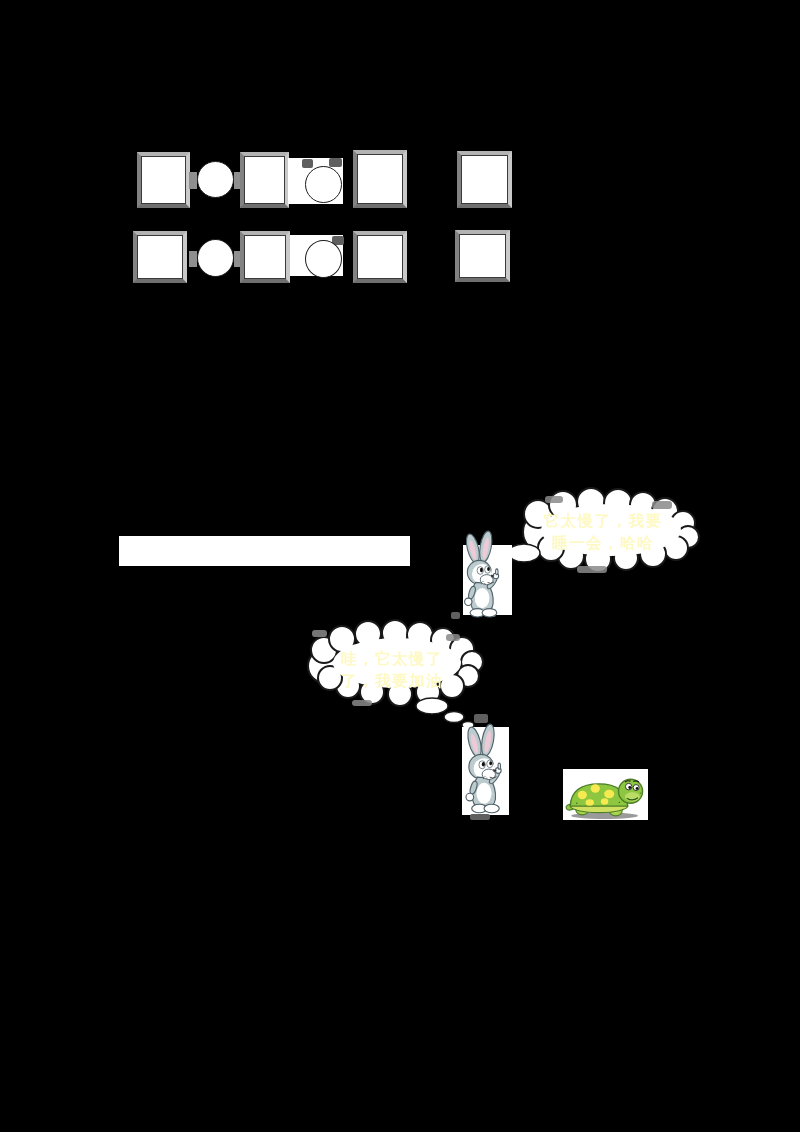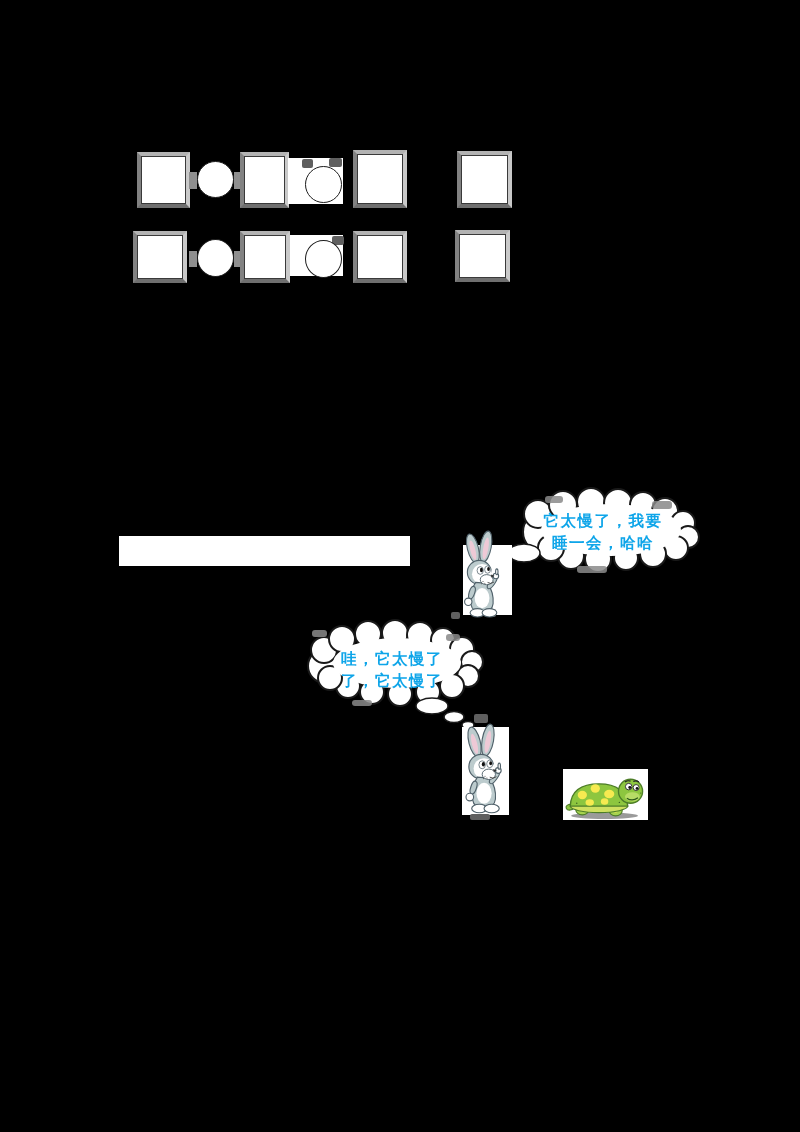--- a/index.html
+++ b/index.html
@@ -6,21 +6,21 @@
   #canvas{position:relative;width:800px;height:1132px;background:#000000;overflow:hidden;
           font-family:"Liberation Serif","DejaVu Serif",serif;}
   .psq{position:absolute;background:#ffffff;border:4px solid;
        border-color:#b3b3b3 #c9c9c9 #6f6f6f #828282;
        box-shadow:inset 0 0 0 1px #3a3a3a;box-sizing:border-box;}
   .pcirc{position:absolute;background:#ffffff;border:1.6px solid #1c1c1c;border-radius:50%;box-sizing:border-box;}
   .patch{position:absolute;background:#ffffff;}
   .notch{position:absolute;background:#8f8f8f;}
   .smudge{position:absolute;background:#8a8a8a;border-radius:3px;opacity:.85;}
   .darkmark{position:absolute;background:#5f5f5f;border-radius:2px;}
-  .bubble-text{position:absolute;color:#0ea5e9;text-align:center;
+  .bubble-text{position:absolute;color:#fef9c3;text-align:center;
        font-size:15.5px;line-height:22px;letter-spacing:1.5px;font-weight:bold;}
   svg{position:absolute;overflow:visible;}
 </style>
 </head>
 <body>
 
 <div id="canvas">
 
   <div>
     <div class="psq" style="left:137px;top:152px;width:53px;height:56px;"></div>
@@ -141,21 +141,21 @@
       <ellipse cx="97" cy="37" rx="64" ry="25" stroke="none"></ellipse>
     </g>
     <g fill="#ffffff" stroke="#1a1a1a" stroke-width="1.5">
       <ellipse cx="132" cy="80" rx="16" ry="8"></ellipse>
       <ellipse cx="154" cy="91" rx="10" ry="5.5"></ellipse>
       <ellipse cx="168" cy="99" rx="6" ry="3.5"></ellipse>
     </g>
   </svg>
   <div class="bubble-text" style="left:322px;top:648px;width:140px;">
     <div>哇，它太慢了</div>
-    <div>了，它太慢了</div>
+    <div>了，我要加油</div>
   </div>
   <div class="darkmark" style="left:474px;top:714px;width:14px;height:9px;"></div>
 
   <div class="patch" style="left:462px;top:727px;width:47px;height:88px;"></div>
   <div class="darkmark" style="left:470px;top:814px;width:20px;height:6px;"></div>
   <svg style="left:456px;top:723px;" width="58" height="95" viewBox="0 0 60 100">
     <use href="#bunny"></use>
   </svg>
 
   <div class="patch" style="left:563px;top:769px;width:85px;height:51px;"></div>

